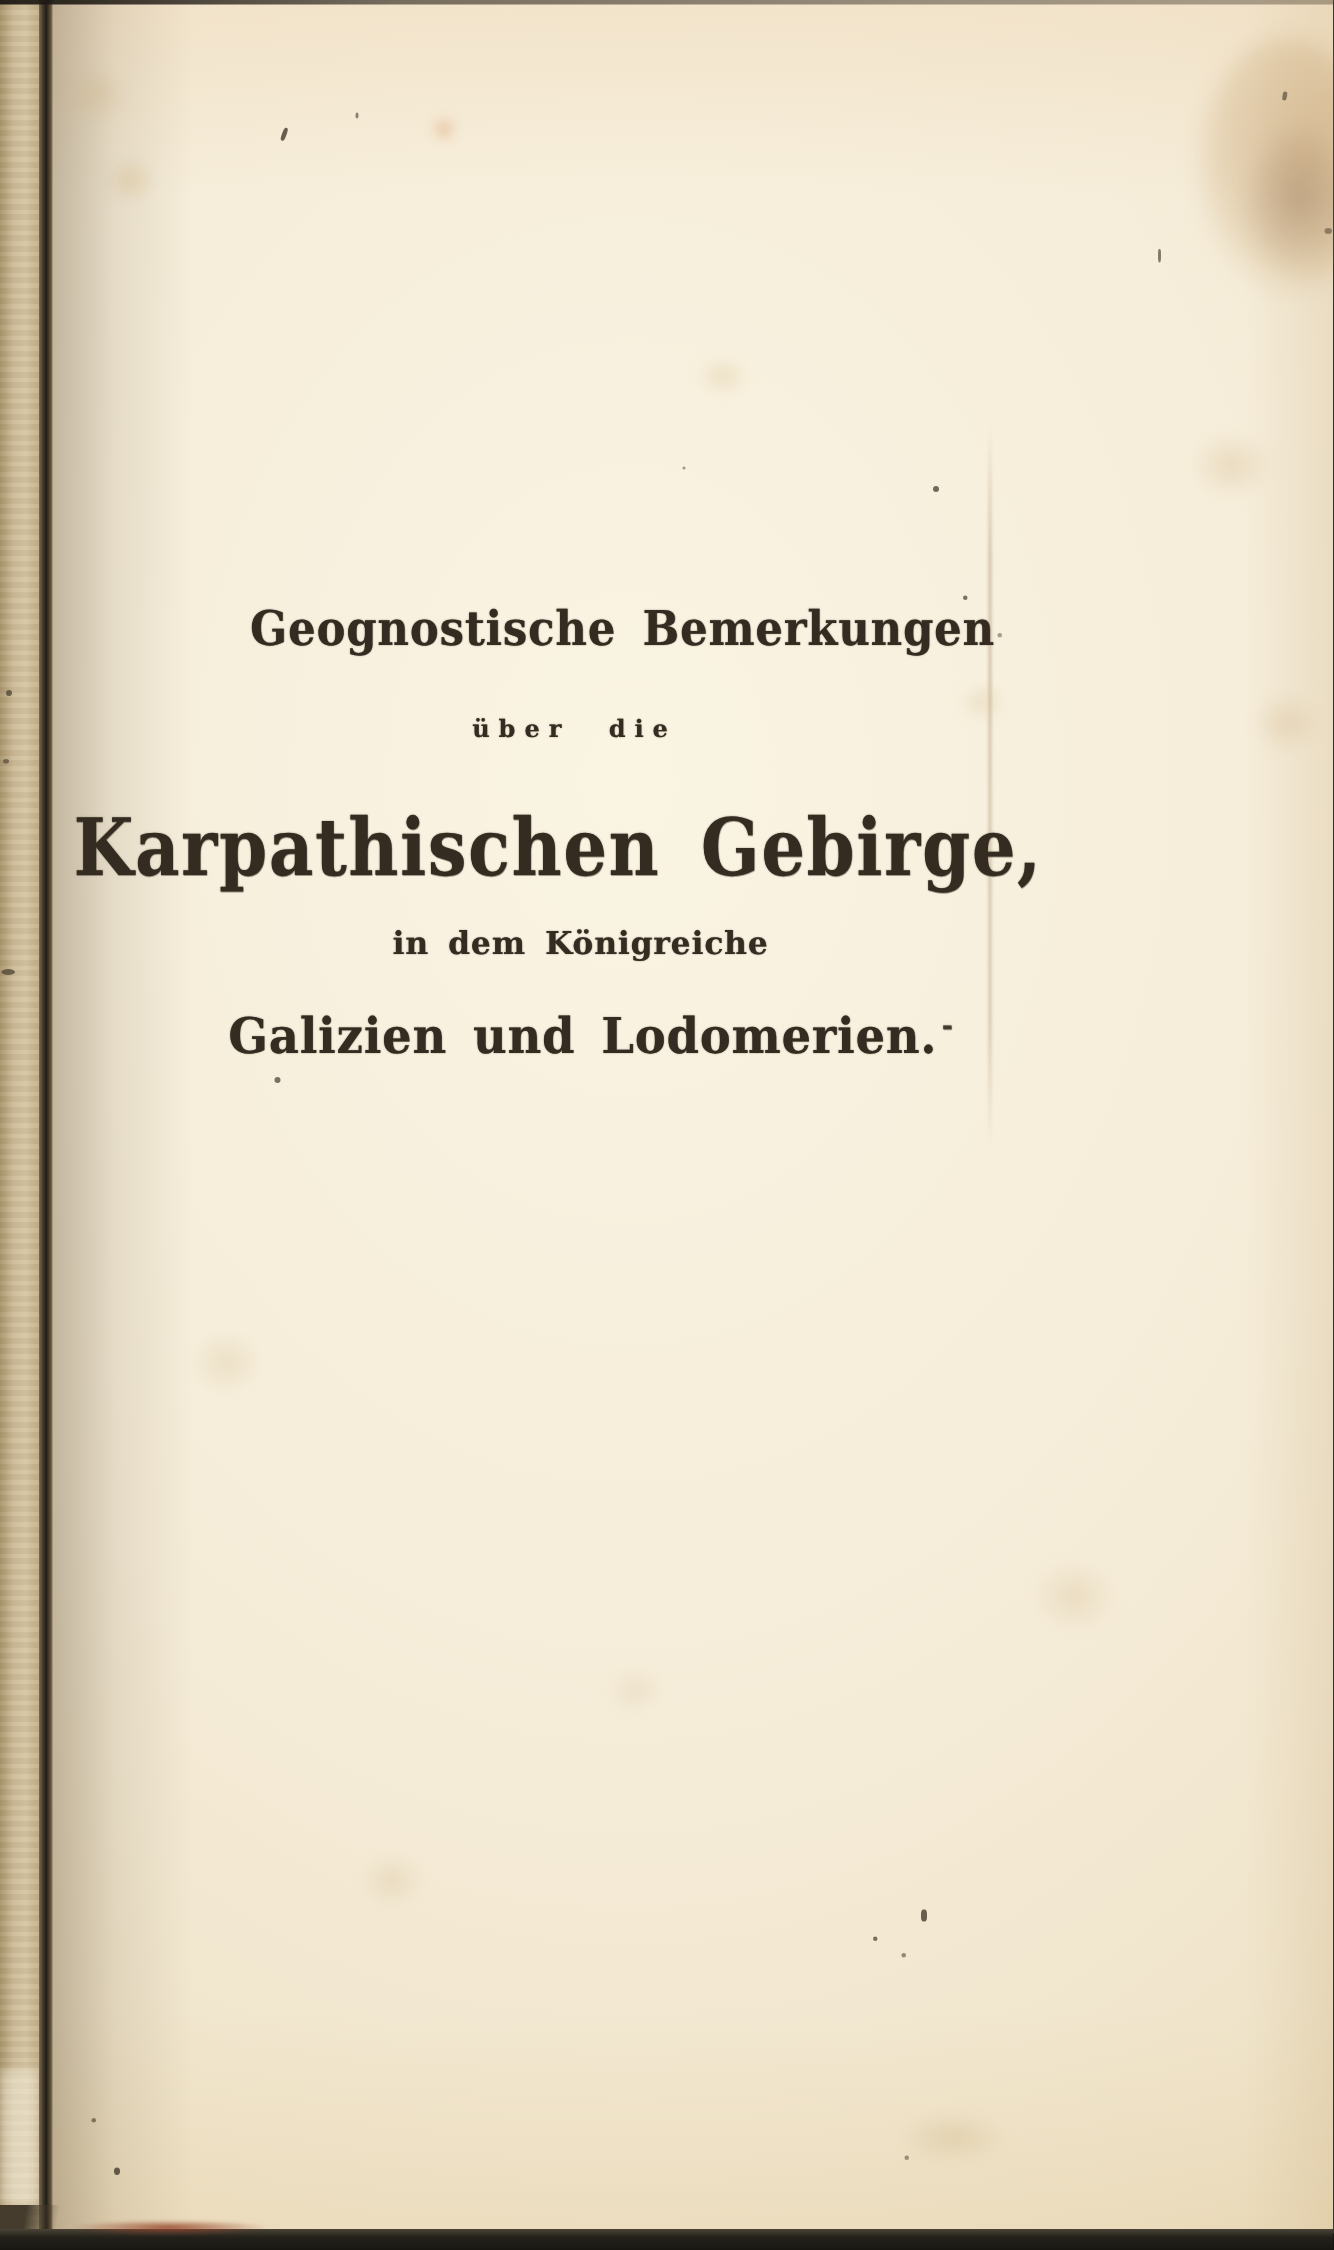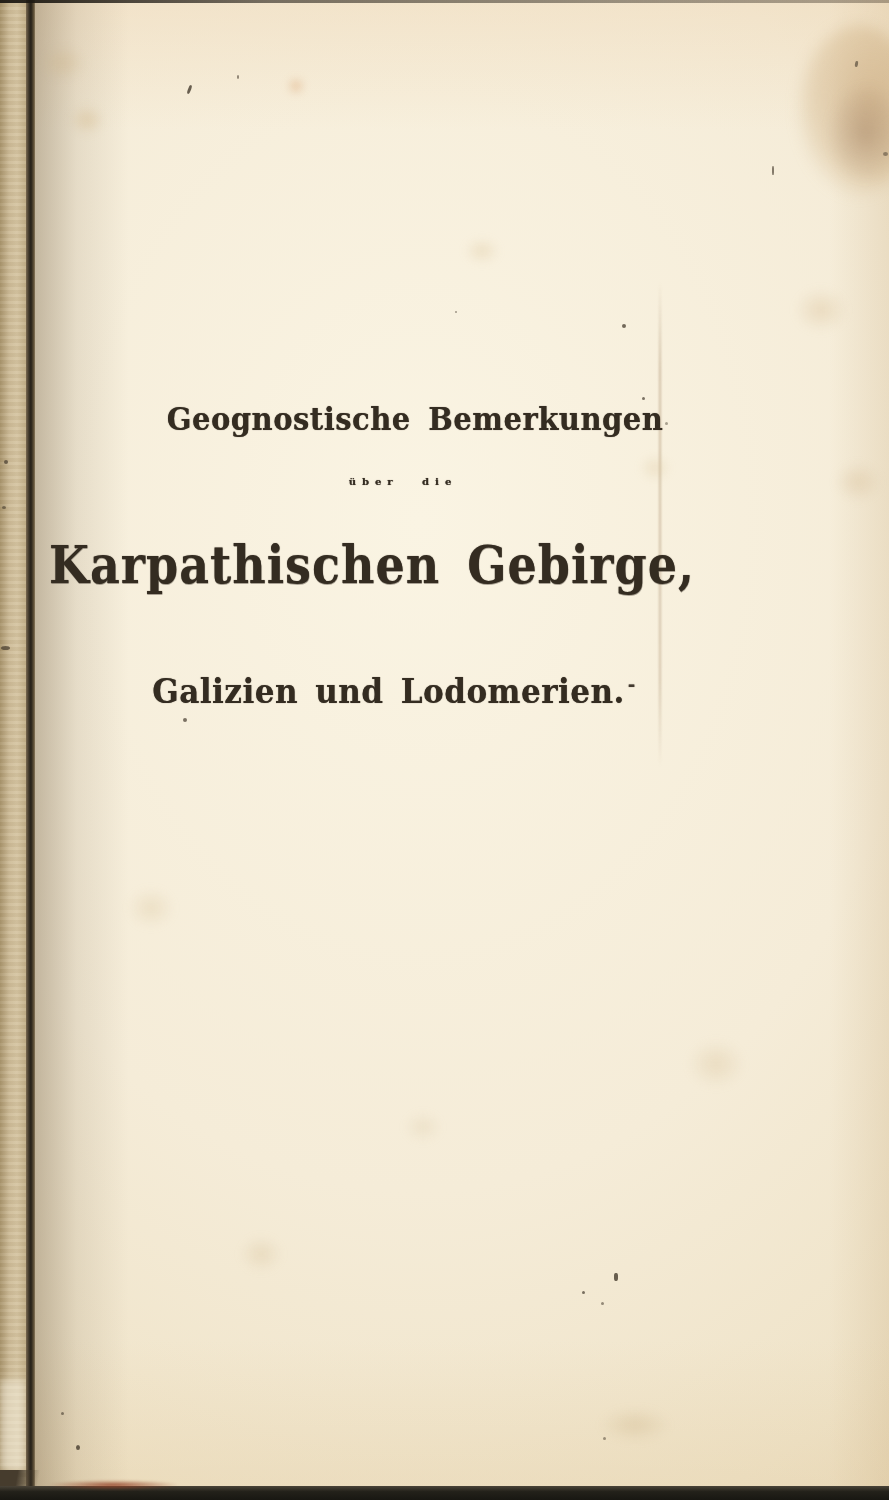--- a/index.html
+++ b/index.html
@@ -51,21 +51,21 @@
 
   .fox,.speck{position:absolute;border-radius:50%;}
   .fox{filter:blur(4px);}
   .speck{background:#453b2d;}
 
   
   .line{position:absolute;white-space:nowrap;color:#342c21;
     text-shadow:0 0 1px rgba(52,44,33,.6), .3px .3px 0 rgba(52,44,33,.35);}
   .l-heading{top:400px;left:415px;font-size:29px;font-weight:bold;letter-spacing:.5px;word-spacing:7px;
     transform:translateX(-50%) scaleY(1.1);transform-origin:top;}
-  .l-over{top:476px;left:403px;font-size:10px;font-weight:bold;letter-spacing:6px;word-spacing:14px;
+  .l-over{top:476px;left:383px;font-size:16px;font-weight:bold;letter-spacing:6px;word-spacing:14px;
     transform:translateX(-50%);}
   .l-main{top:534px;left:372px;font-size:46px;font-weight:bold;letter-spacing:1px;word-spacing:10px;
     transform:translateX(-50%) scaleY(1.15);transform-origin:top;}
   .l-kingdom{top:616px;left:387px;font-size:21px;font-weight:bold;letter-spacing:.5px;word-spacing:5px;
     transform:translateX(-50%);}
   .l-region{top:672px;left:394px;font-size:31px;font-weight:bold;letter-spacing:.5px;word-spacing:6px;
     transform:translateX(-50%) scaleY(1.06);transform-origin:top;}
   .trail{font-size:18px;vertical-align:11px;margin-left:3px;color:rgba(60,50,40,.85);}
 </style>
 </head>
@@ -80,20 +80,21 @@
   <div class="edge-strip-light"></div>
   <div class="gutter"></div>
 
   <div class="stain-a"></div>
   <div class="stain-b"></div>
   <div class="crease"></div>
 
   <div class="line l-heading">Geognostische Bemerkungen</div>
   <div class="line l-over">über die</div>
   <div class="line l-main">Karpathischen Gebirge,</div>
+  <div class="line l-kingdom">in dem Königreiche</div>
   <div class="line l-region">
     <span>Galizien und Lodomerien.</span><span class="trail">-</span>
   </div>
 
   <div class="top-edge"></div>
   <div class="corner-dark"></div>
   <div class="bottom-bar"></div>
   <div class="bottom-red"></div>
 
 <div class="fox" style="left: 288px; top: 78px; width: 16px; height: 16px; background: radial-gradient(rgba(205, 125, 60, 0.45), rgba(0, 0, 0, 0) 72%);"></div>

